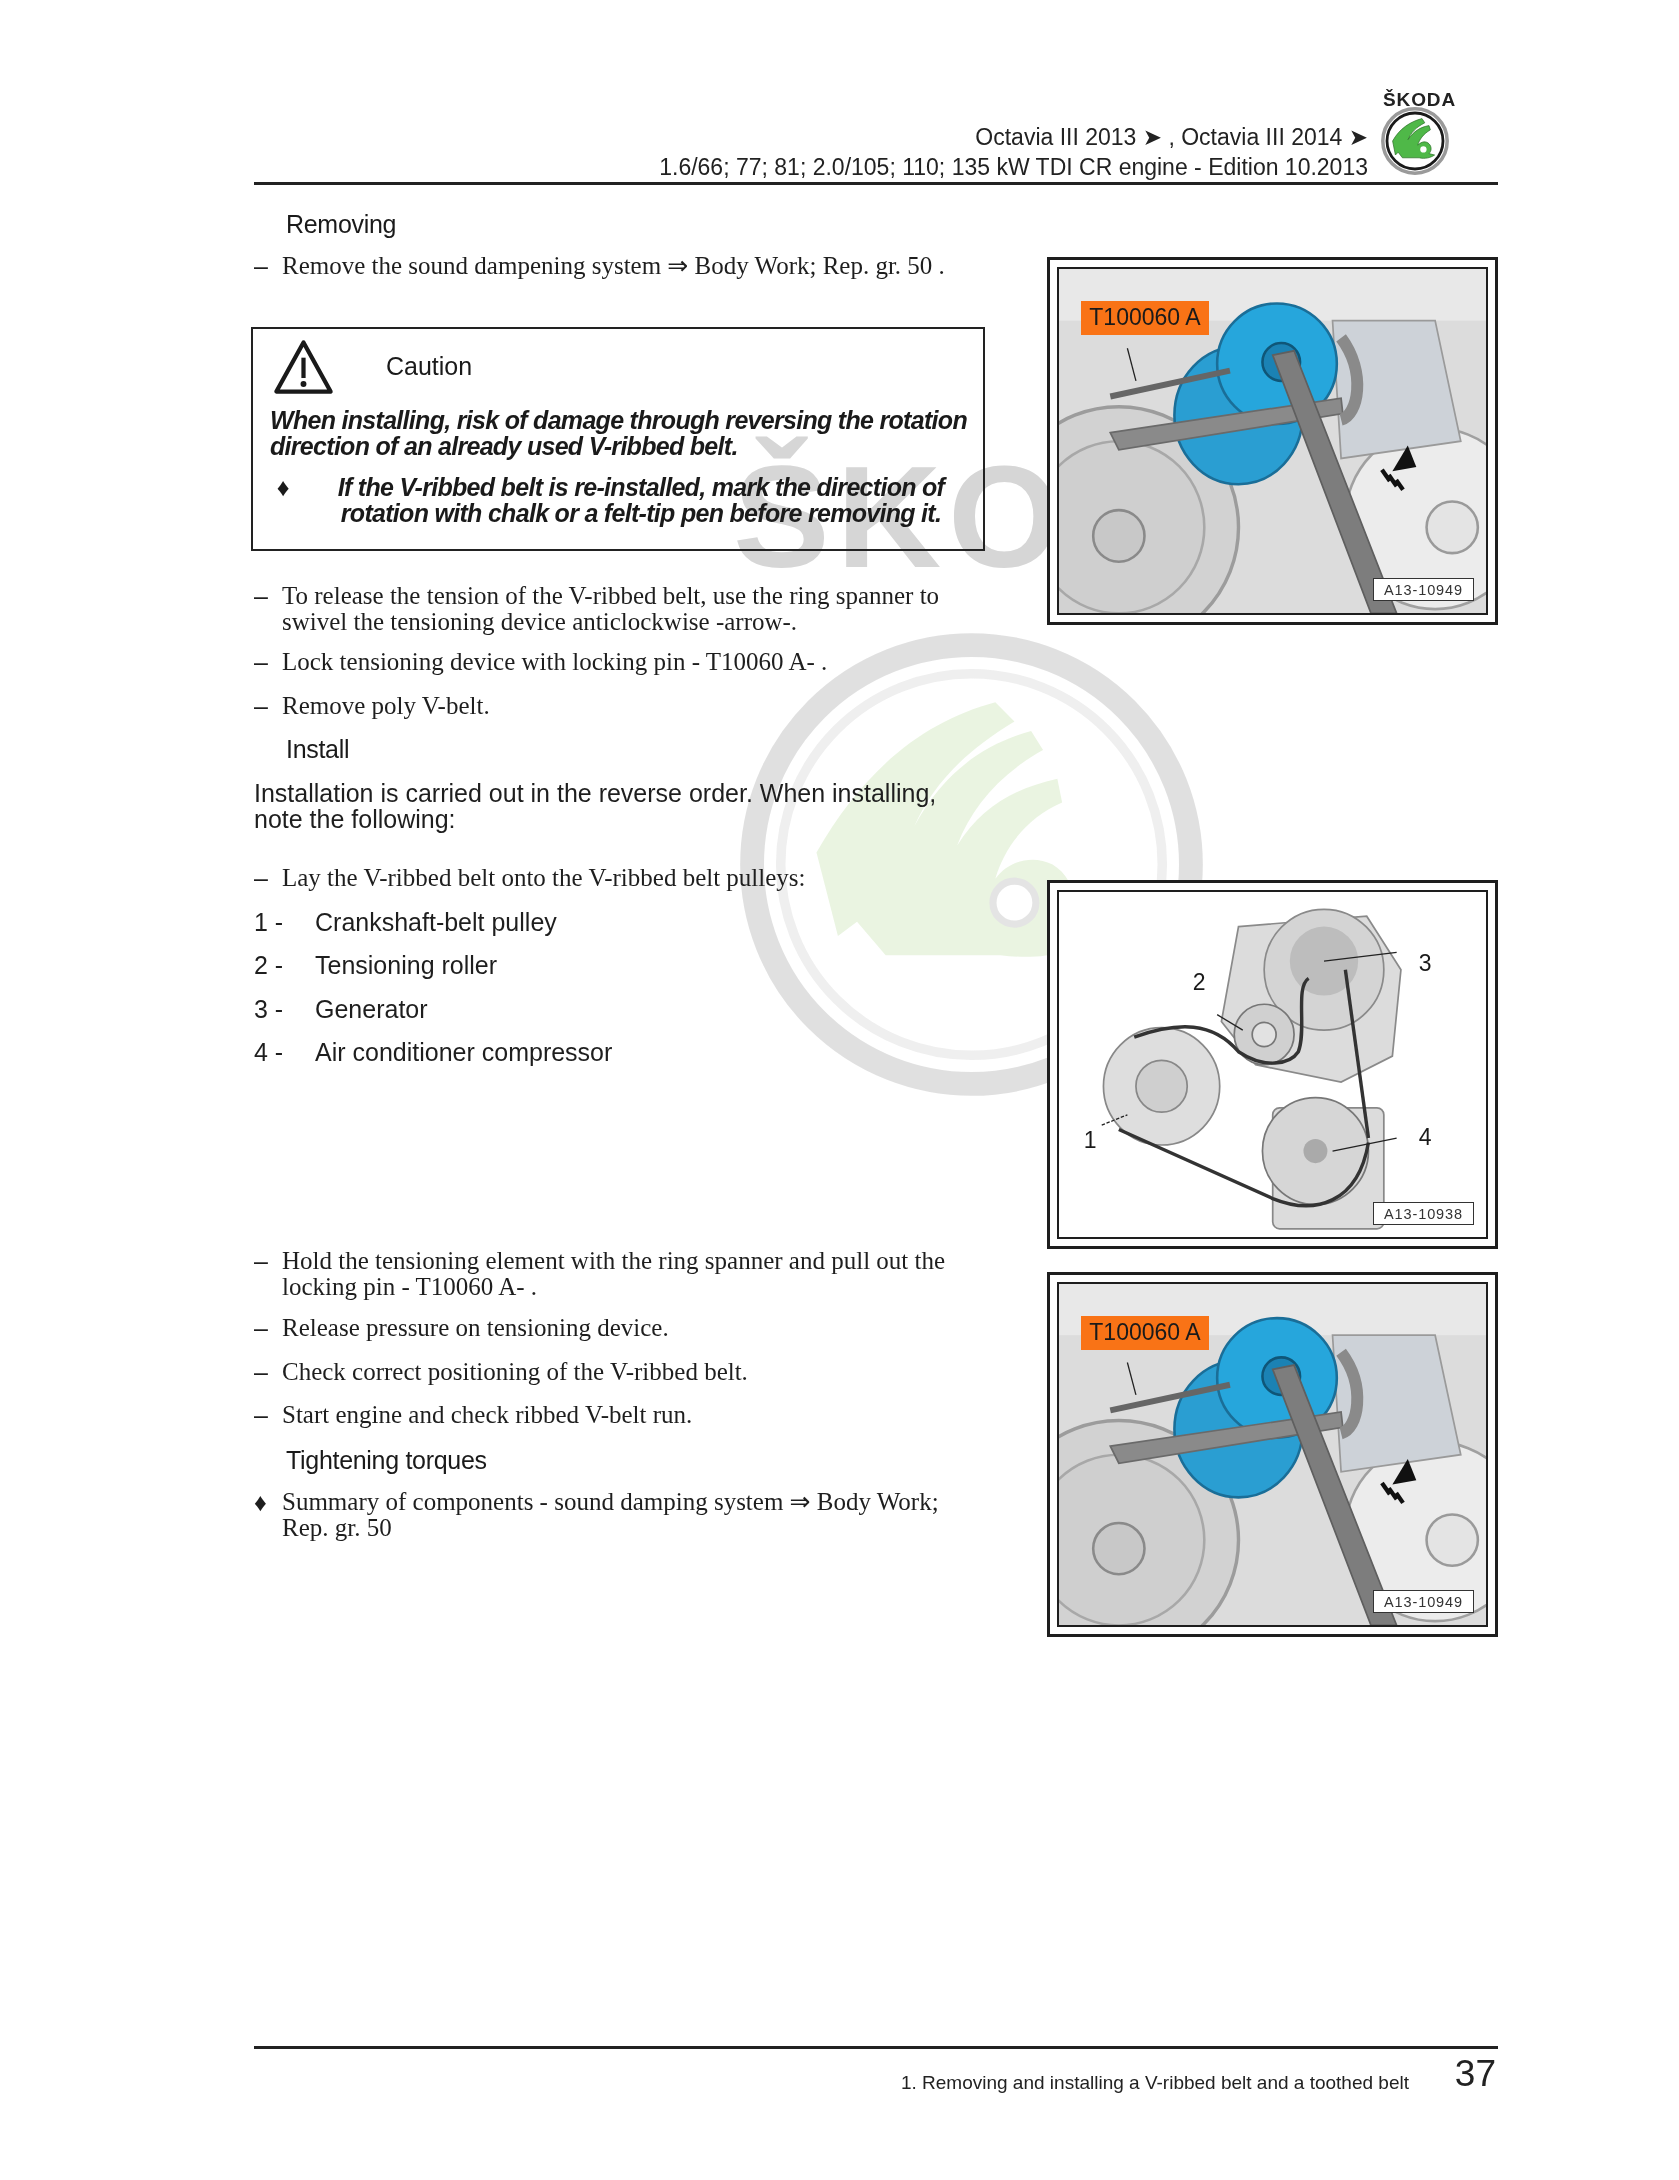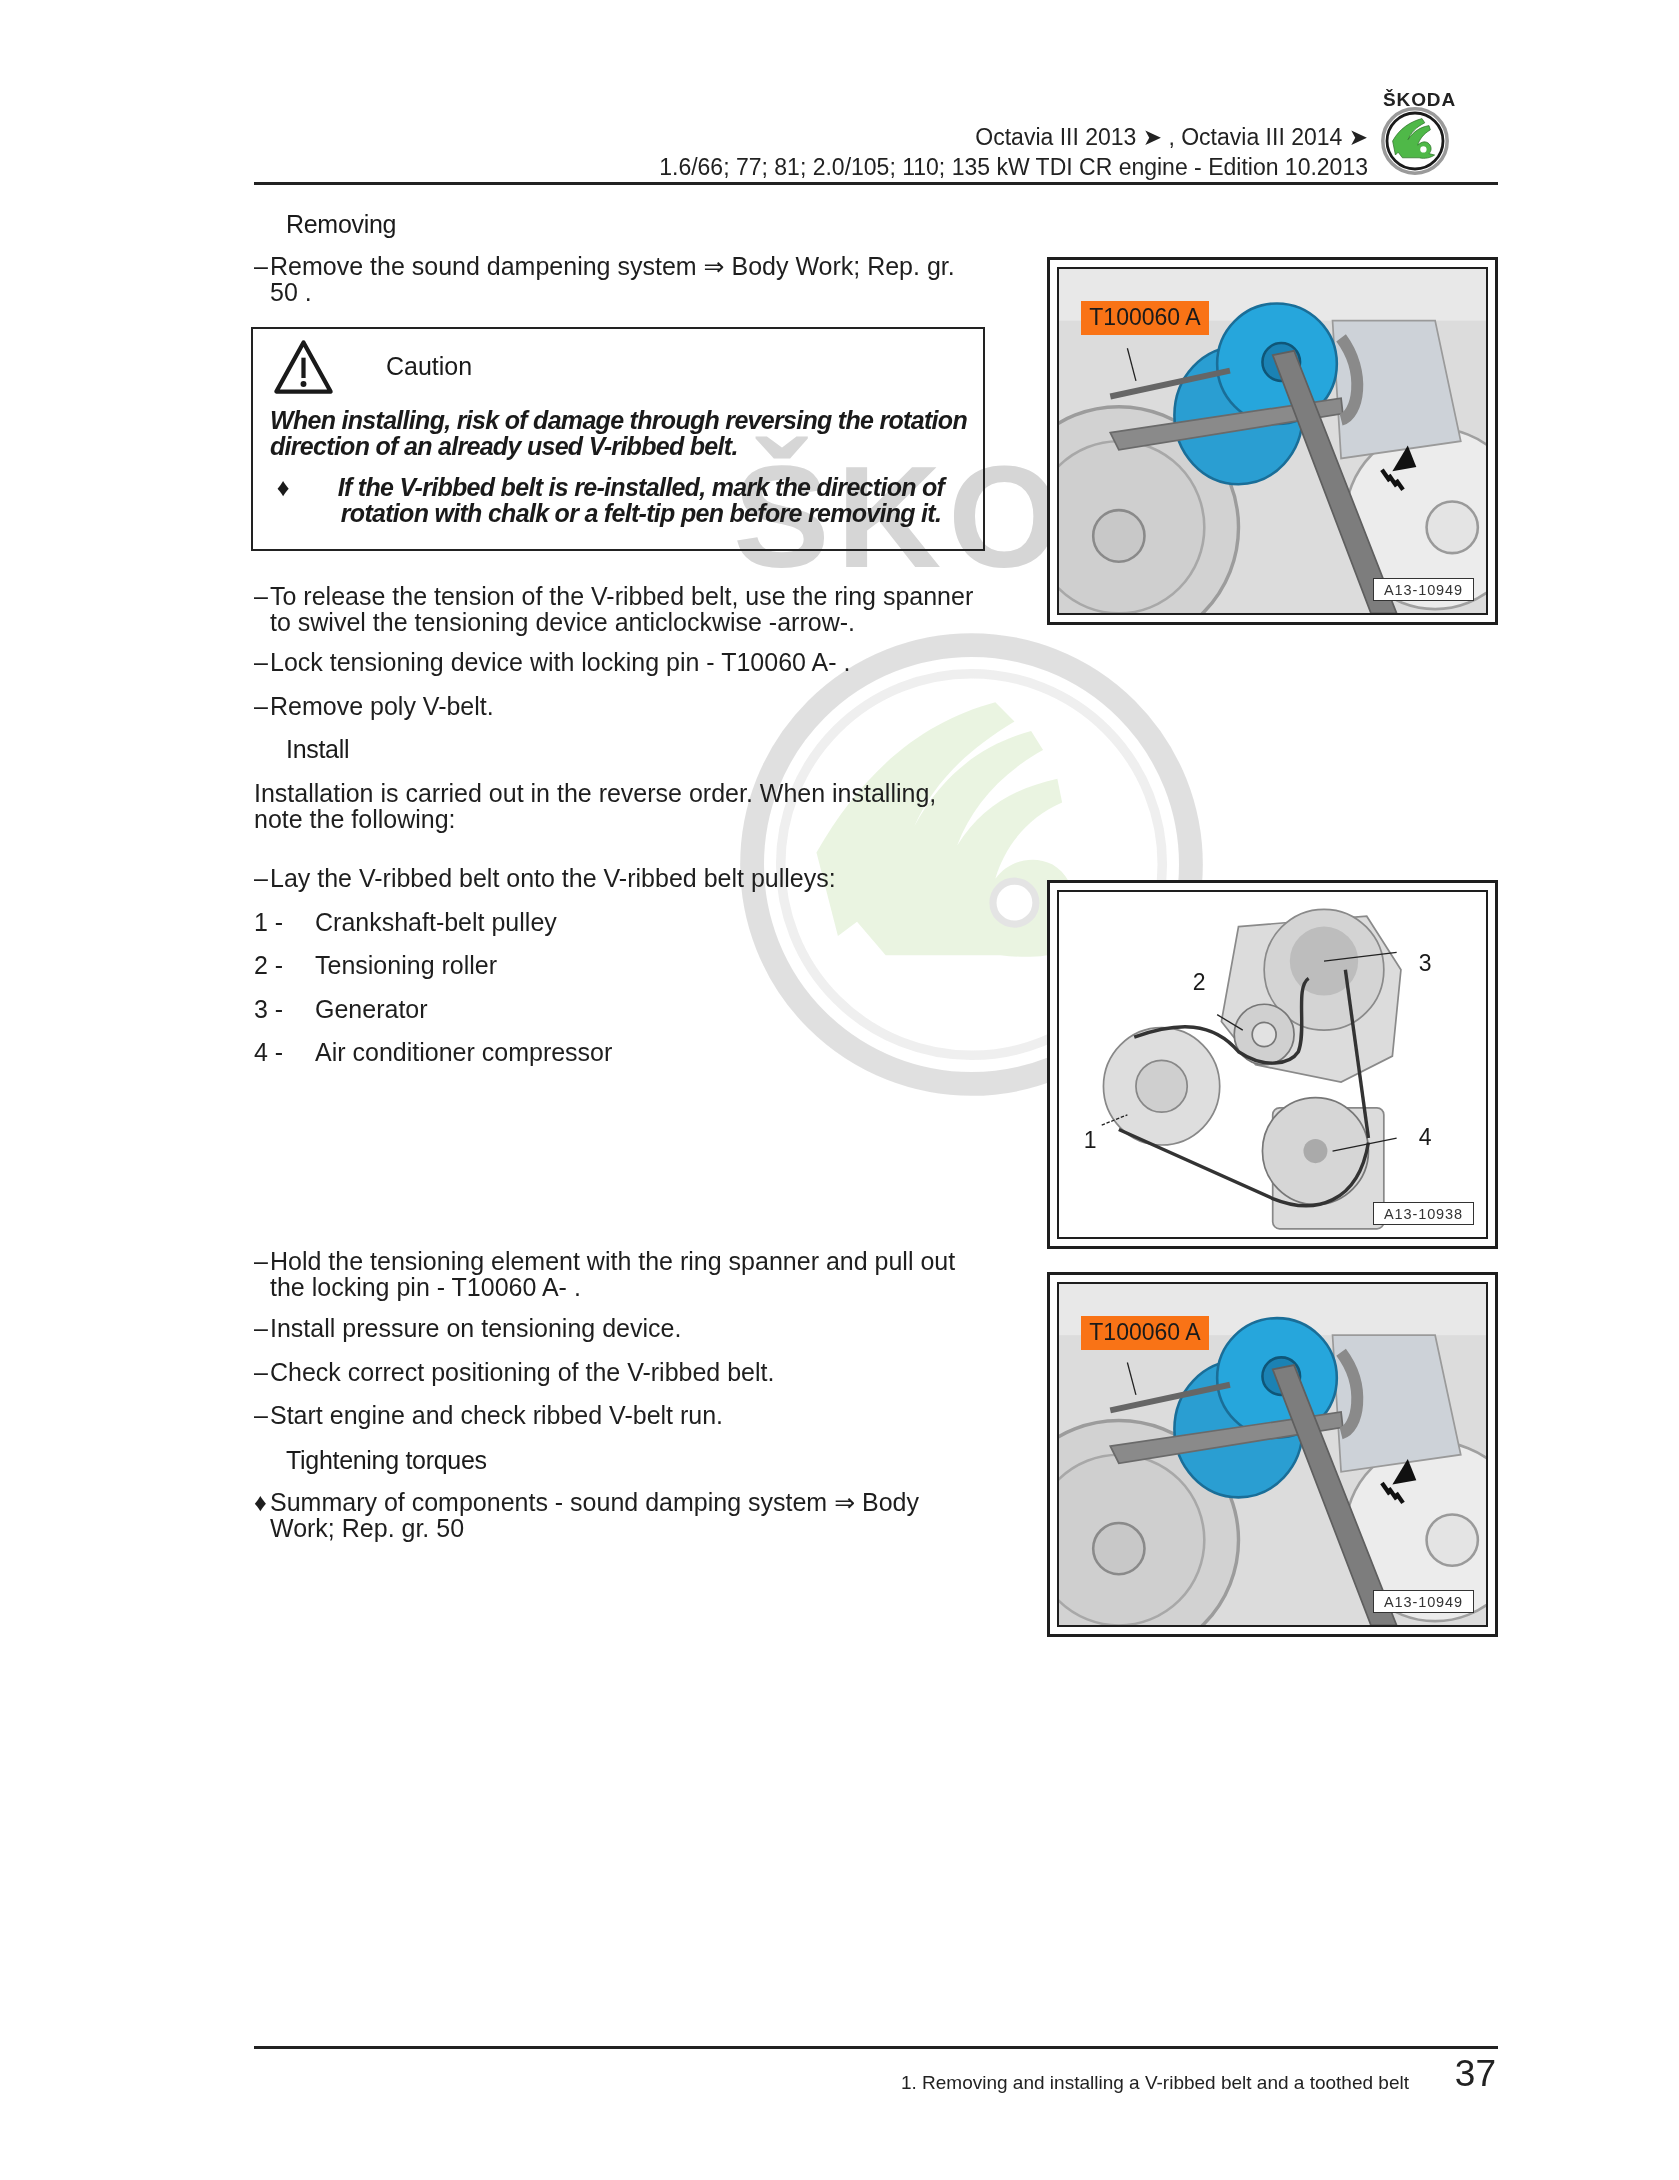--- a/index.html
+++ b/index.html
@@ -19,21 +19,21 @@
   .brand-logo { left: 1380px; top: 106px; width: 70px; height: 70px; }
   .hdr-line1 { right: 312px; top: 124px; font-size: 23px; color: #222; white-space: nowrap; }
   .hdr-line2 { right: 312px; top: 154px; font-size: 23px; color: #222; white-space: nowrap; }
   .hdr-rule { left: 254px; top: 182px; width: 1244px; height: 3.4px; background: #222; }
 
   
   .h { font-size: 25px; color: #1a1a1a; letter-spacing: -0.3px; margin-left: 32px; }
   .p { font-size: 25px; line-height: 26.4px; color: #1e1e1e; }
   .dash-item { position: absolute; left: 254px; width: 733px; }
   .dash-item .mark { position: absolute; left: 0; top: 0; width: 25.6px; }
-  .dash-item .txt { margin-left: 16px; display: block; }
+  .dash-item .txt { margin-left: 28px; display: block; font-family: Liberation Serif, serif; }
   .num-item { position: absolute; left: 254px; width: 733px; }
   .num-item .mark { position: absolute; left: 0; top: 0; }
   .num-item .txt { margin-left: 61px; display: block; }
 
   
   .caution { left: 251px; top: 327px; width: 730px; height: 220px; border: 2.6px solid #222; background: rgba(255,255,255,0.0); }
   .caution-icon { position: absolute; left: 20.4px; top: 10.2px; width: 61px; height: 56px; }
   .caution-title { position: absolute; left: 133px; top: 23px; font-size: 25px; color: #1a1a1a; }
   .caution-text { position: absolute; left: 17px; top: 78px; width: 698px; font-size: 25px; line-height: 26.4px; font-style: italic; font-weight: bold; color: #1a1a1a; letter-spacing: -0.7px; }
   .caution-bullet { position: absolute; left: 17px; top: 145px; width: 698px; font-size: 25px; line-height: 26.4px; font-style: italic; font-weight: bold; color: #1a1a1a; letter-spacing: -0.7px; }
@@ -132,21 +132,21 @@
   <span class="mark">4 -</span>
   <span class="txt">Air conditioner compressor</span>
 </div>
 
 <div class="dash-item p" style="top:1248px;">
   <span class="mark">–</span>
   <span class="txt">Hold the tensioning element with the ring spanner and pull out the locking pin - T10060 A- .</span>
 </div>
 <div class="dash-item p" style="top:1315px;">
   <span class="mark">–</span>
-  <span class="txt">Install pressure on tensioning device.</span>
+  <span class="txt">Release pressure on tensioning device.</span>
 </div>
 <div class="dash-item p" style="top:1359px;">
   <span class="mark">–</span>
   <span class="txt">Check correct positioning of the V-ribbed belt.</span>
 </div>
 <div class="dash-item p" style="top:1402px;">
   <span class="mark">–</span>
   <span class="txt">Start engine and check ribbed V-belt run.</span>
 </div>
 

